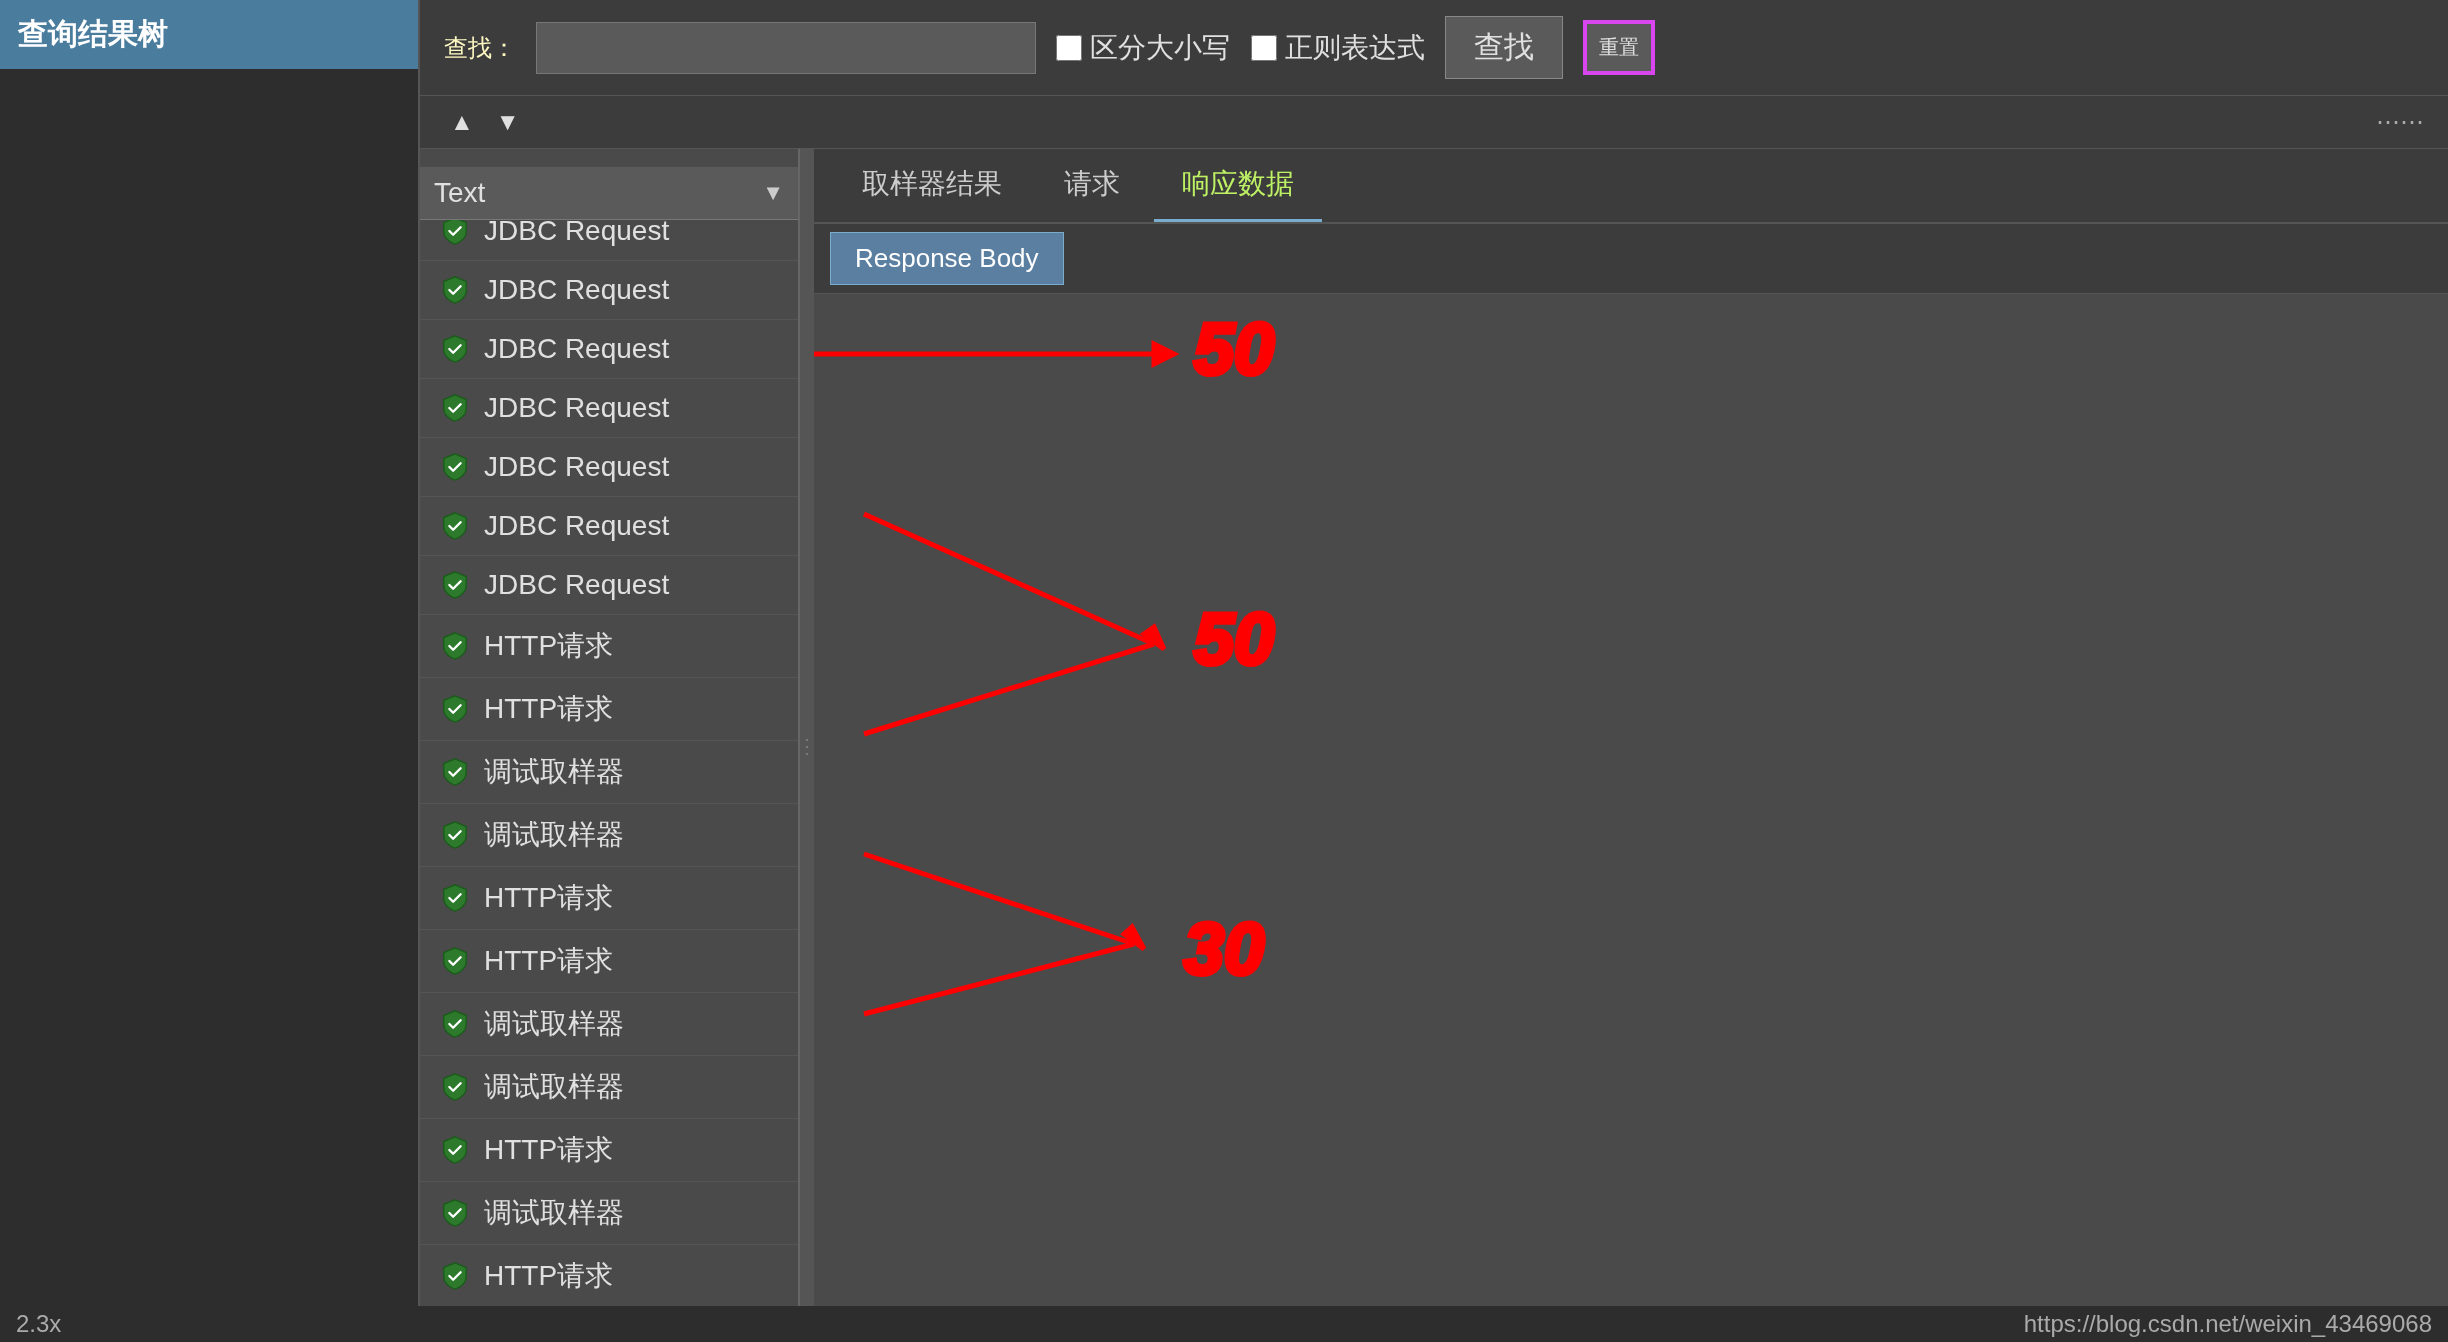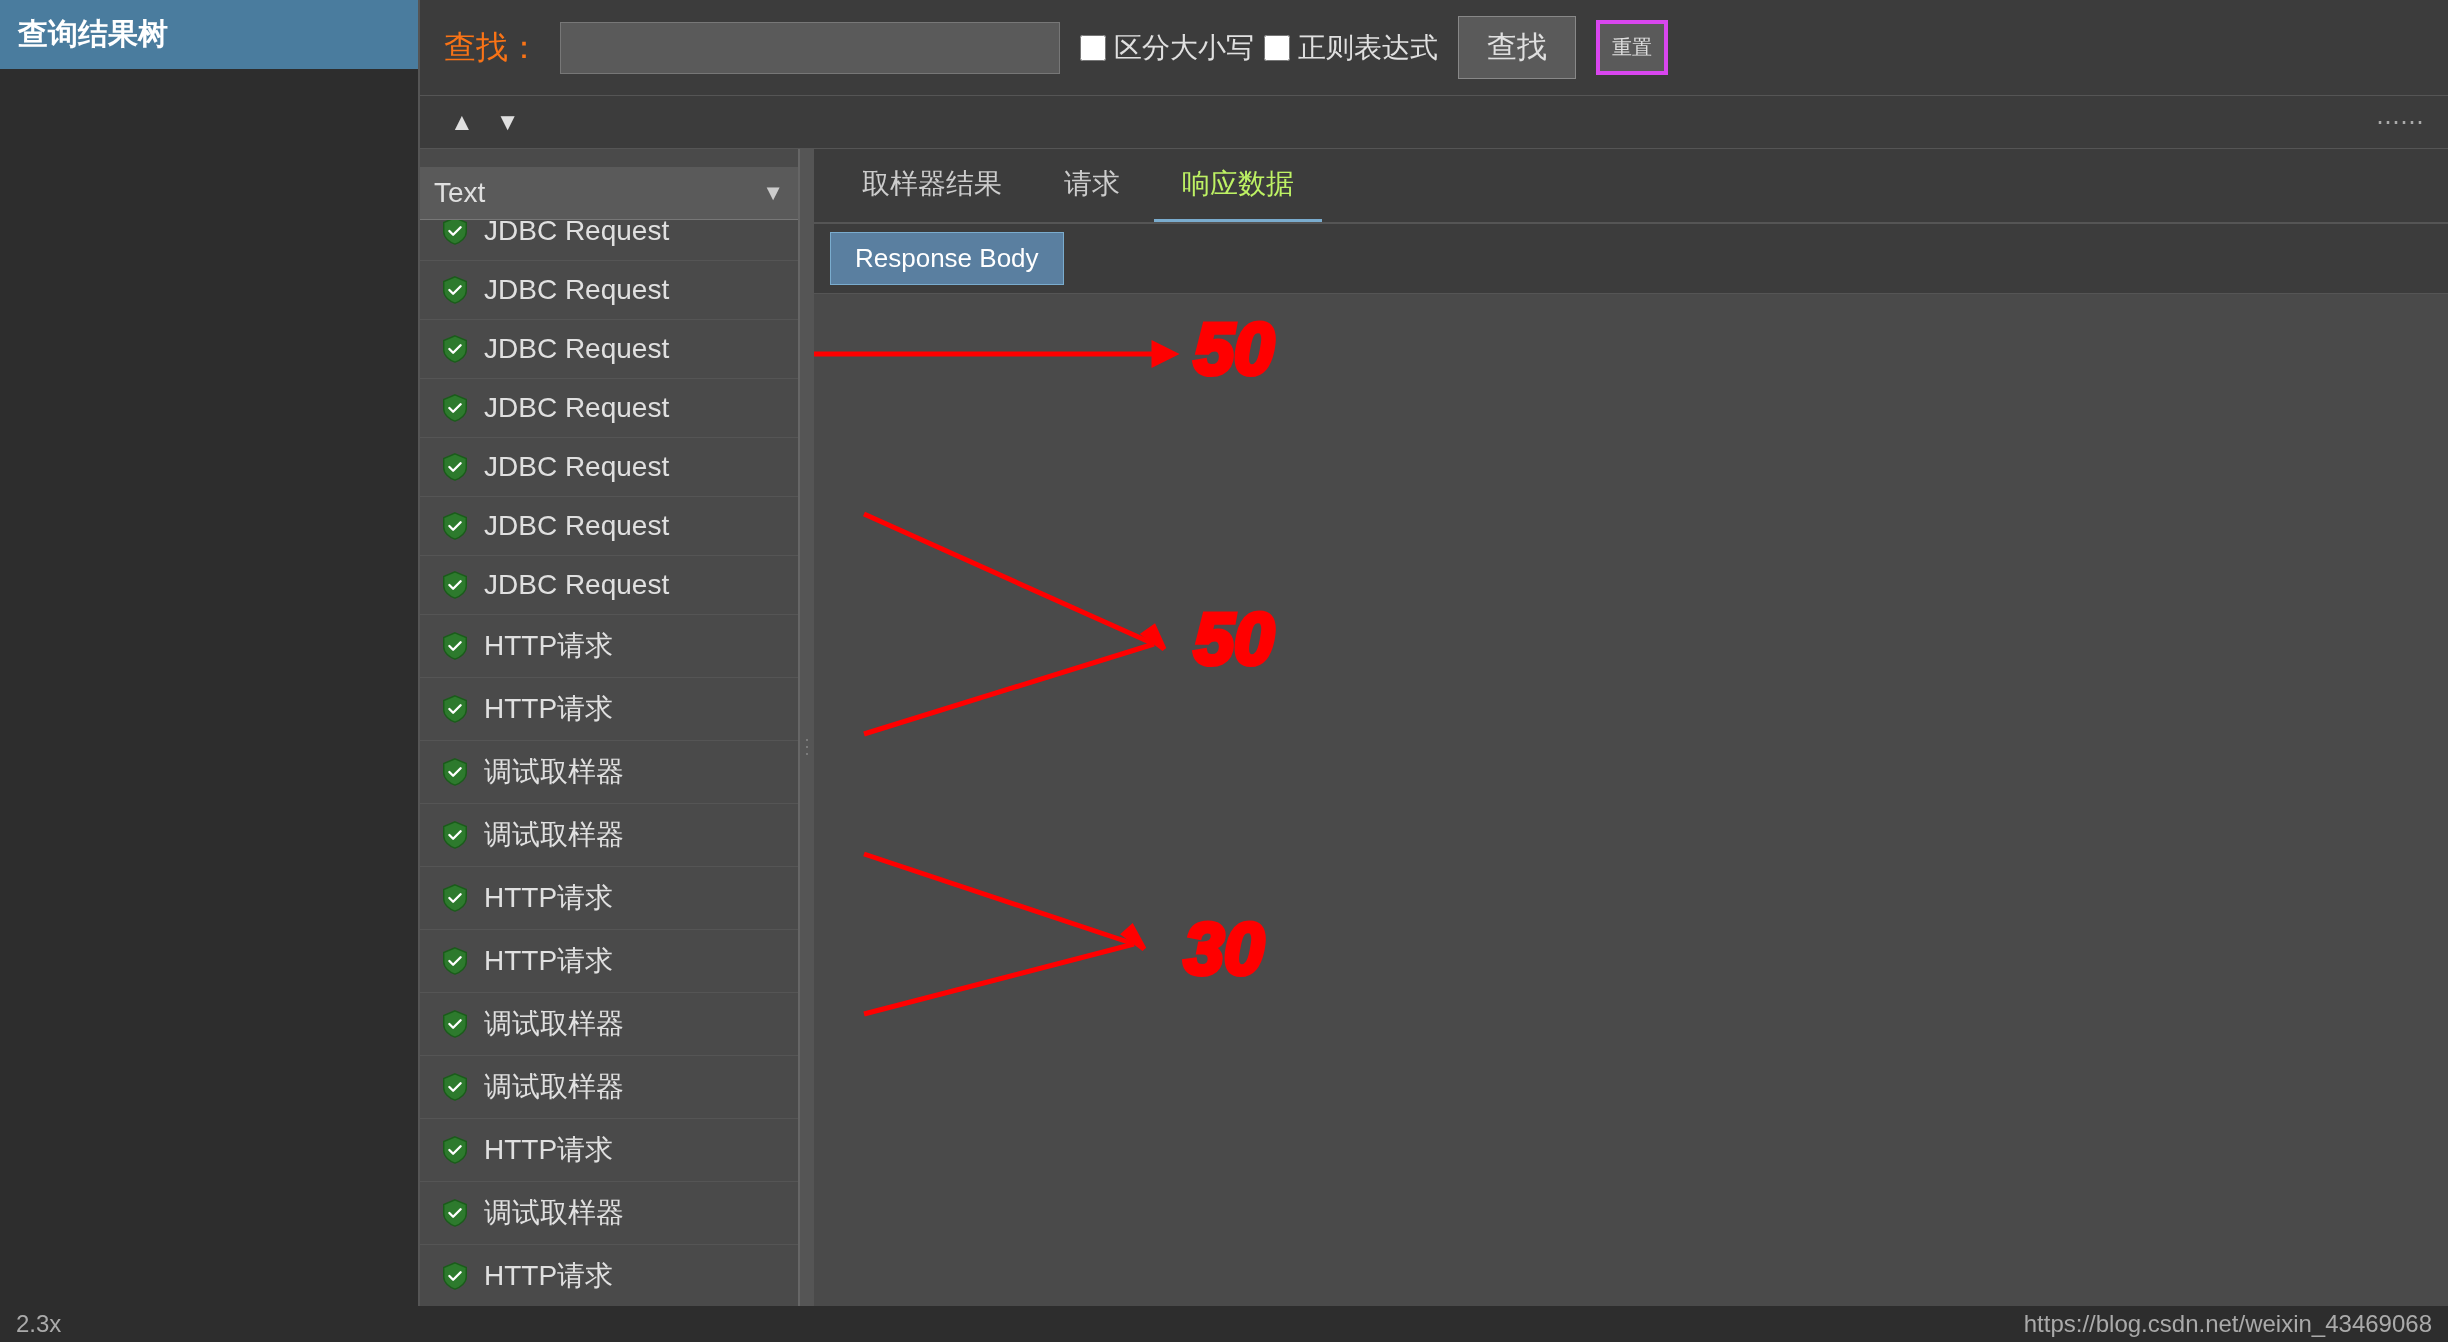--- a/index.html
+++ b/index.html
@@ -48,40 +48,40 @@
     .search-bar {
       display: flex;
       align-items: center;
       padding: 16px 24px;
       background: #3c3c3c;
       border-bottom: 1px solid #555;
       gap: 20px;
     }
 
     .search-label {
-      font-size: 32px;
-      color: #f97316;
+      font-size: 24px;
+      color: #fef9c3;
       white-space: nowrap;
     }
 
     .search-input {
       flex: 1;
       max-width: 500px;
       height: 52px;
       background: #5a5a5a;
       border: 1px solid #777;
       color: #e0e0e0;
       font-size: 26px;
       padding: 4px 10px;
     }
 
     .checkbox-group {
       display: flex;
       align-items: flex-start;
-      gap: 10px;
+      gap: 21px;
     }
 
     .checkbox-item {
       display: flex;
       align-items: center;
       gap: 8px;
       font-size: 28px;
     }
 
     .checkbox-item input[type=checkbox] {

